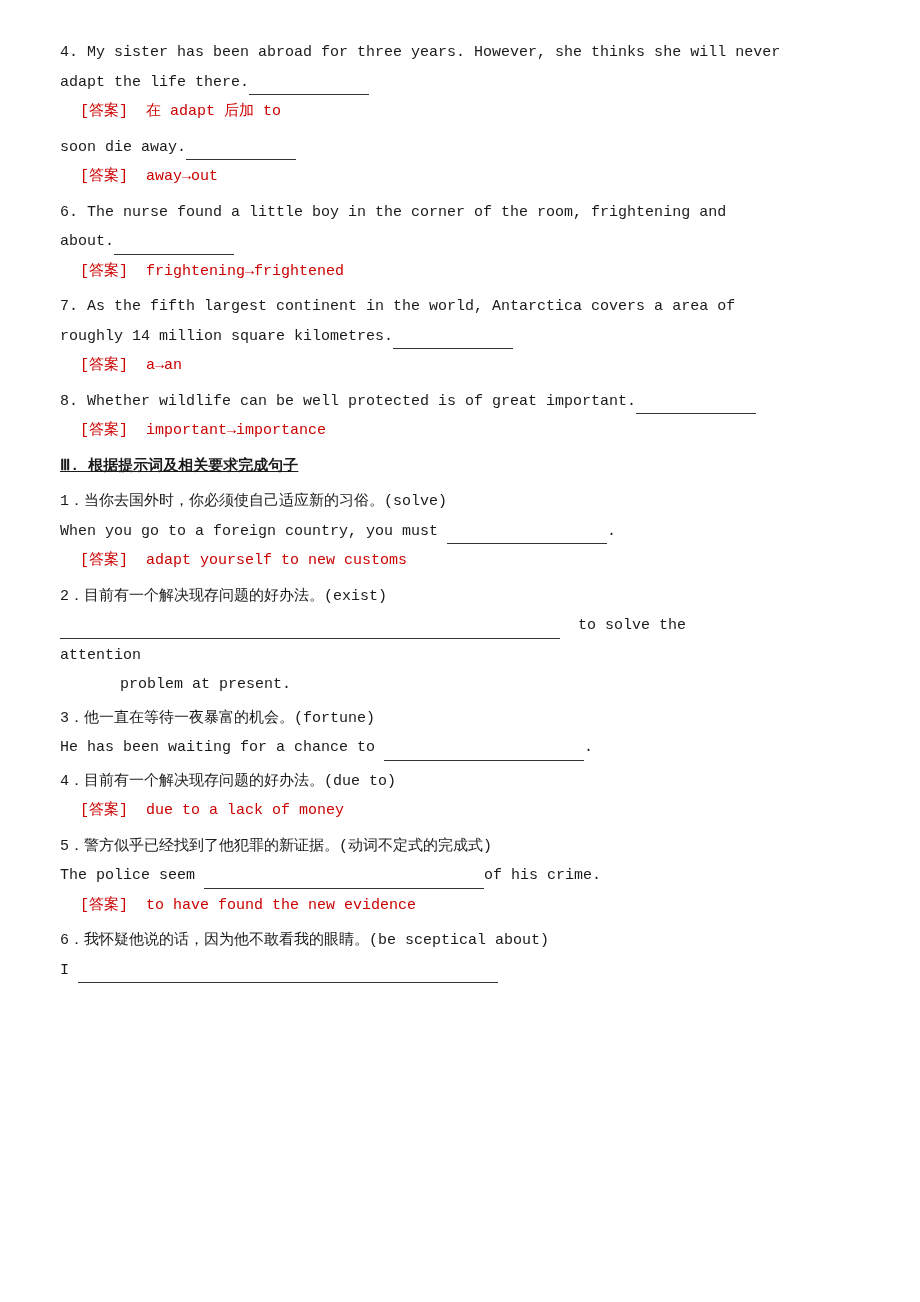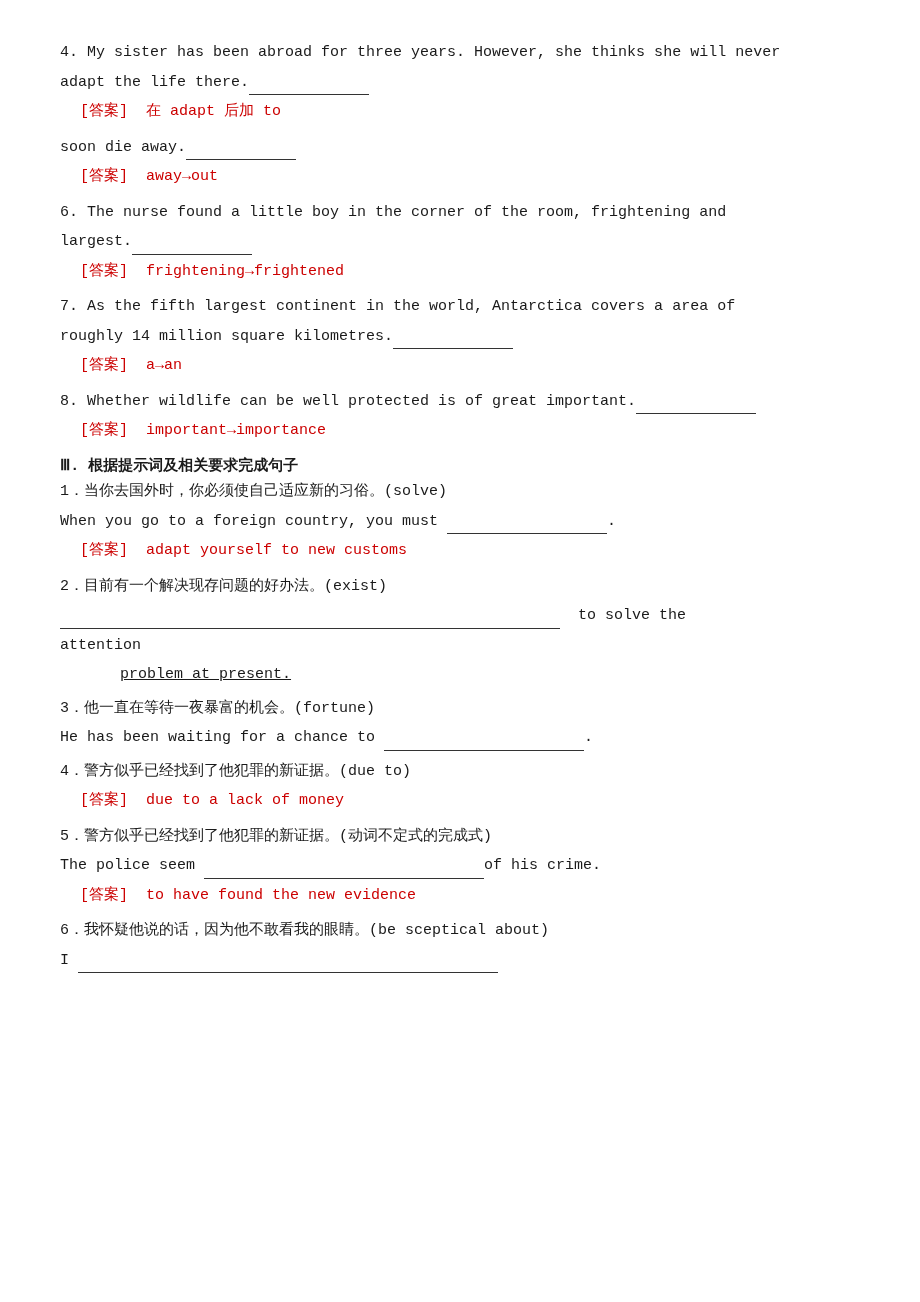--- a/index.html
+++ b/index.html
@@ -25,21 +25,23 @@
       margin-bottom: 10px;
       padding-left: 20px;
     }
     .answer-label {
       color: #cc0000;
       font-weight: normal;
       text-align: right;
     }
     .section-header {
       font-weight: bold;
+      margin-bottom: 10px;
       margin-top: 10px;
+      text-decoration: underline;
     }
     .fill-line {
       display: inline-block;
       border-bottom: 1px solid #333;
       vertical-align: bottom;
     }
     .q-row {
       margin-bottom: 4px;
     }
   </style>
@@ -67,21 +69,21 @@
     <span class="answer-label">[答案]</span>&nbsp;&nbsp;<span>away→out</span>
   </div>
 </div>
 
 <div class="question-block">
   <div class="q-row">
     <span>6.</span>
     <span>The nurse found a little boy in the corner of the room, frightening and</span>
   </div>
   <div class="q-row">
-    <span>largest.</span><span class="fill-line" style="width:120px;"></span>
+    <span>about.</span><span class="fill-line" style="width:120px;"></span>
   </div>
   <div class="answer-block">
     <span class="answer-label">[答案]</span>&nbsp;&nbsp;<span>frightening→frightened</span>
   </div>
 </div>
 
 <div class="question-block">
   <div class="q-row">
     <span>7.</span>
     <span>As the fifth largest continent in the world, Antarctica covers a area of</span>
@@ -123,37 +125,37 @@
 <div class="question-block">
   <div class="q-row">
     <span>2．</span><span>目前有一个解决现存问题的好办法。(exist)</span>
   </div>
   <div class="q-row">
     <span class="fill-line" style="width:500px;"></span>&nbsp;&nbsp;<span>to    solve    the</span>
   </div>
   <div class="q-row">
     <span>attention</span>
   </div>
-  <div class="q-row" style="padding-left:60px;text-decoration:underline;">
+  <div class="q-row" style="padding-left:60px;">
     <span>problem at present.</span>
   </div>
 </div>
 
 <div class="question-block">
   <div class="q-row">
     <span>3．</span><span>他一直在等待一夜暴富的机会。(fortune)</span>
   </div>
   <div class="q-row">
     <span>He has been waiting for a chance to</span> <span class="fill-line" style="width:200px;"></span><span>.</span>
   </div>
 </div>
 
 <div class="question-block">
   <div class="q-row">
-    <span>4．</span><span>警方似乎已经找到了他犯罪的新证据。(due to)</span>
+    <span>4．</span><span>目前有一个解决现存问题的好办法。(due to)</span>
   </div>
   <div class="answer-block">
     <span class="answer-label">[答案]</span>&nbsp;&nbsp;<span>due to a lack of money</span>
   </div>
 </div>
 
 <div class="question-block">
   <div class="q-row">
     <span>5．</span><span>警方似乎已经找到了他犯罪的新证据。(动词不定式的完成式)</span>
   </div>

